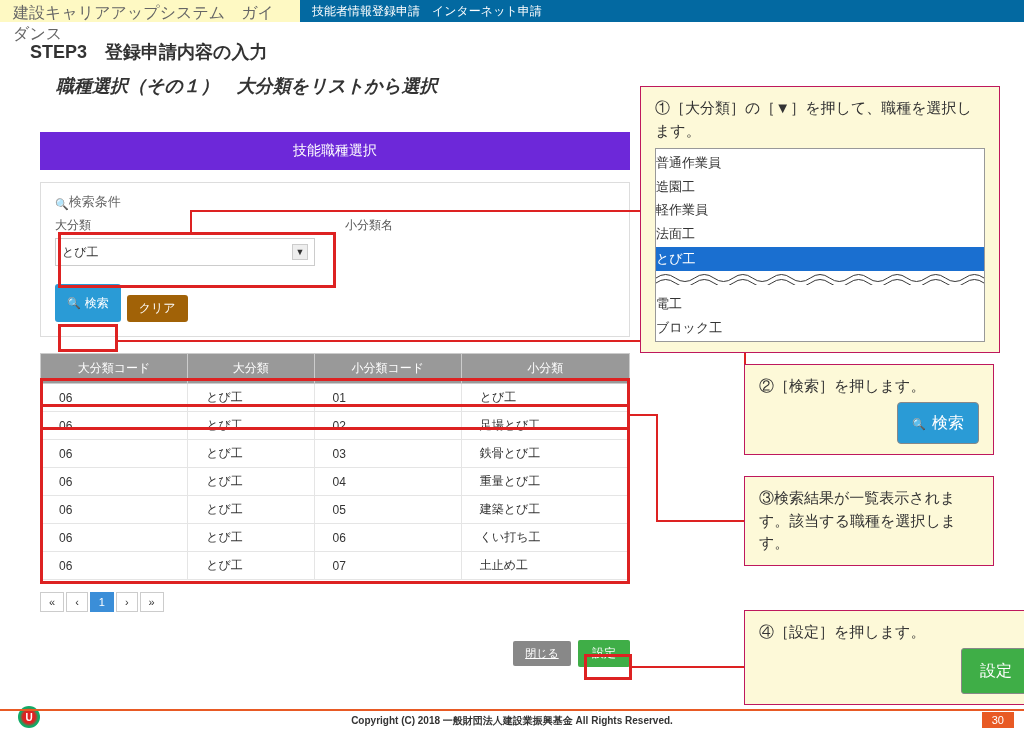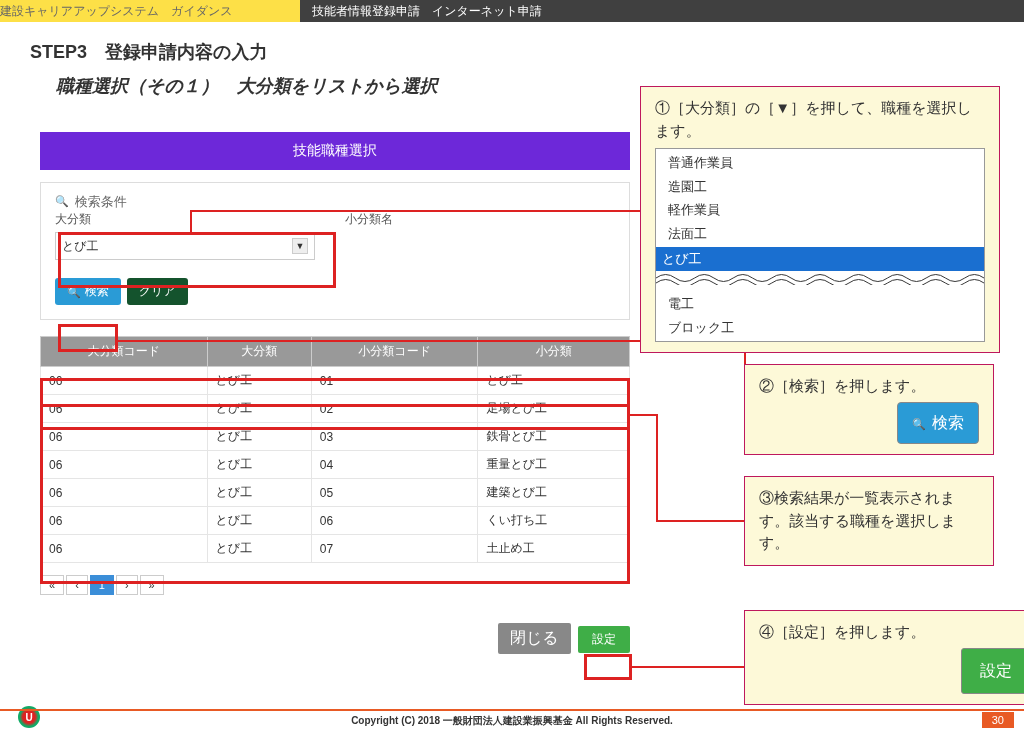--- a/index.html
+++ b/index.html
@@ -1,51 +1,51 @@
 <!DOCTYPE html>
 <html><head>
 <meta charset="utf-8">
 <style>
   * { box-sizing: border-box; margin: 0; padding: 0; }
   body { font-family: "Meiryo", "Hiragino Sans", sans-serif; width: 1024px; height: 732px; background: #fff; position: relative; font-size: 12px; color: #333; }
   .topbar { height: 22px; display: flex; }
-  .topbar-left { background: #fde047; padding: 3px 0; font-size: 12px; color: #666; width: 300px; }
-  .topbar-right { background: #404040; color: #fff; padding: 3px 12px; font-size: 12px; flex: 1; }
+  .topbar-left { background: #fef9c3; padding: 3px 13px; font-size: 16px; color: #666; width: 300px; }
+  .topbar-right { background: #0369a1; color: #fff; padding: 3px 12px; font-size: 12px; flex: 1; }
   .step-title { margin: 18px 40px 8px 30px; font-size: 18px; font-weight: bold; }
   .subtitle { margin: 10px 56px; font-size: 18px; font-weight: bold; font-style: italic; }
   .main-area { position: absolute; left: 40px; top: 132px; width: 590px; }
   .modal-header { background: #6d28d9; color: #fff; text-align: center; padding: 10px 0; font-size: 14px; }
   .search-panel { border: 1px solid #ddd; margin-top: 12px; padding: 10px 14px 14px 14px; background: #fff; }
-  .search-cond { display: flex; align-items: flex-start; gap: 6px; font-size: 13px; color: #666; margin-bottom: 0; }
+  .search-cond { display: flex; align-items: flex-end; font-size: 13px; color: #666; margin-bottom: 6px; }
   .field-row { display: flex; gap: 20px; }
   .field-group { flex: 1; }
   .field-label { font-size: 12px; color: #555; margin-bottom: 4px; display: block; }
   .select-box { width: 260px; height: 28px; border: 1px solid #ccc; background: #fff; display: flex; align-items: center; justify-content: space-between; padding: 0 6px; font-size: 12px; }
   .select-caret { width: 16px; height: 16px; background: #eee; border: 1px solid #ccc; text-align: center; line-height: 14px; font-size: 9px; }
   .red-box { border: 3px solid #d22; position: absolute; pointer-events: none; }
   .btns { margin-top: 18px; display: flex; gap: 6px; }
   .btn { padding: 5px 12px; border-radius: 3px; color: #fff; font-size: 12px; border: none; display: inline-flex; align-items: center; gap: 4px; cursor: pointer; }
   .btn-search { background: #2a9bd6; }
-  .btn-clear { background: #14532d; }
+  .btn-clear { background: #a16207; margin-top: 11px; }
   .table { width: 100%; border-collapse: collapse; margin-top: 16px; }
   .table th { background: #999; color: #fff; padding: 6px; font-size: 12px; font-weight: normal; border: 1px solid #ccc; }
-  .table td { padding: 5px 8px; font-size: 12px; border-bottom: 1px solid #e5e5e5; border-left: 1px solid #e5e5e5; border-right: 1px solid #e5e5e5; }
+  .table td { padding: 5px 18px; font-size: 12px; border-bottom: 1px solid #e5e5e5; border-left: 1px solid #e5e5e5; border-right: 1px solid #e5e5e5; }
   .pagination { margin-top: 12px; display: flex; gap: 2px; }
   .pag-btn { border: 1px solid #ccc; padding: 3px 8px; font-size: 11px; background: #fff; cursor: pointer; }
   .pag-active { background: #3b8ed8; color: #fff; border-color: #3b8ed8; }
   .bottom-btns { margin-top: 28px; text-align: right; }
-  .btn-close { background: #888; color: #fff; padding: 5px 12px; border: none; border-radius: 2px; font-size: 16px; margin-right: 4px; cursor: pointer; }
+  .btn-close { background: #888; color: #fff; padding: 5px 12px; border: none; border-radius: 2px; font-size: 11px; margin-right: 4px; cursor: pointer; text-decoration: underline; }
   .btn-set { background: #3fae47; color: #fff; padding: 5px 14px; border: none; border-radius: 2px; font-size: 12px; cursor: pointer; }
   .callout { position: absolute; background: #fdf9d8; border: 1px solid #be185d; padding: 10px 14px; font-size: 15px; line-height: 1.5; }
   .callout1 { left: 640px; top: 86px; width: 360px; }
   .callout2 { left: 744px; top: 364px; width: 250px; }
   .callout3 { left: 744px; top: 476px; width: 250px; }
   .callout4 { left: 744px; top: 610px; width: 302px; }
   .dropdown-list { background: #fff; border: 1px solid #999; margin-top: 6px; font-size: 13px; }
-  .dropdown-list div { padding: 2px 6px; }
+  .dropdown-list div { padding: 2px 0; }
   .dd-selected { background: #1a6fd0; color: #fff; }
   .wavy { height: 14px; }
   .big-btn-search { background: #2a9bd6; color: #fff; padding: 8px 14px; border-radius: 4px; font-size: 16px; display: inline-flex; align-items: center; gap: 6px; float: right; margin-top: 4px; border: 1px solid #888; }
   .big-btn-set { background: #3fae47; color: #fff; padding: 10px 18px; border-radius: 3px; font-size: 16px; float: right; margin-top: 4px; border: 1px solid #888; }
   .red-line { position: absolute; background: #d22; height: 2px; }
   .red-line-v { position: absolute; background: #d22; width: 2px; }
   .footer { position: absolute; bottom: 4px; width: 100%; text-align: center; font-size: 10px; color: #333; border-top: 2px solid #e85a24; padding-top: 3px; font-weight: bold; }
   .page-num { position: absolute; right: 10px; bottom: 4px; background: #e85a24; color: #fff; padding: 2px 10px; font-size: 11px; }
   .logo { position: absolute; left: 18px; bottom: 4px; width: 22px; height: 22px; border-radius: 50%; background: radial-gradient(circle, #d22 40%, #1a6 60%); display: flex; align-items: center; justify-content: center; color: #fff; font-size: 10px; font-weight: bold; }
   .mag-icon::before { content: "🔍"; font-size: 11px; }

